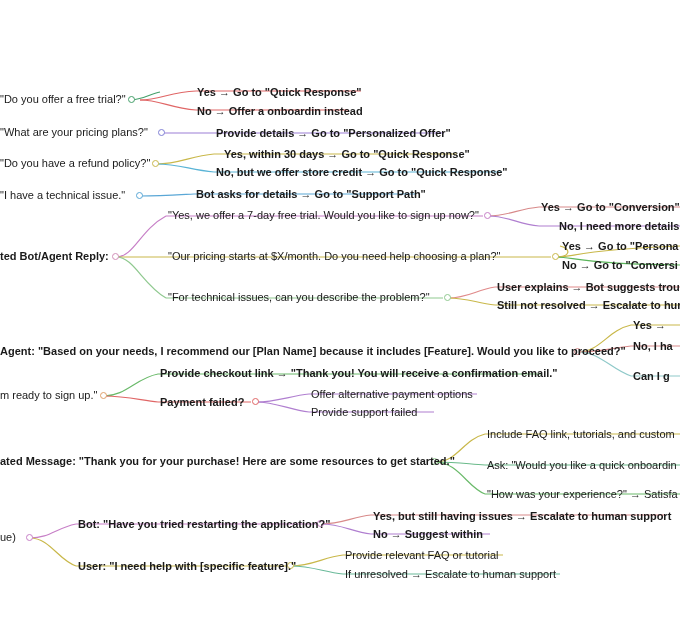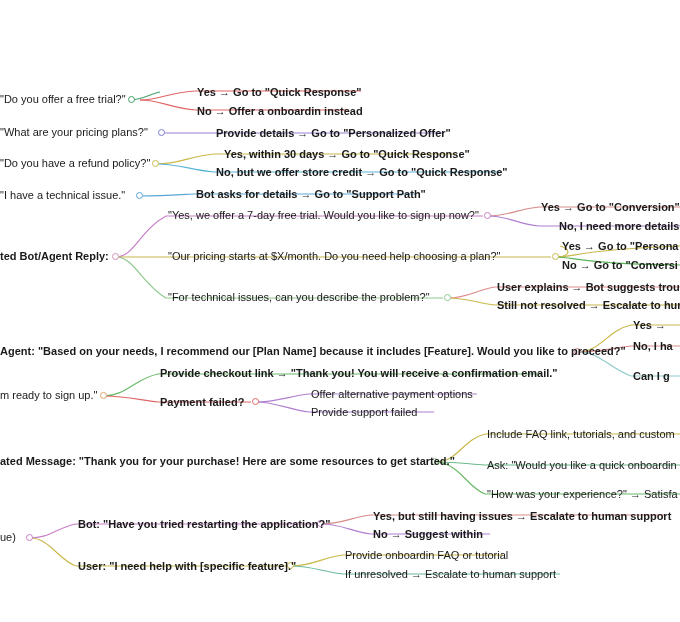--- a/index.html
+++ b/index.html
@@ -160,16 +160,16 @@
   <div class="lbl bold" style="left:0px;top:455px;">ated Message: "Thank you for your purchase! Here are some resources to get started."</div>
   <div class="lbl" style="left:487px;top:428px;">Include FAQ link, tutorials, and custom</div>
   <div class="lbl" style="left:487px;top:459px;">Ask: "Would you like a quick onboardin</div>
   <div class="lbl" style="left:487px;top:488px;">"How was your experience?" → Satisfa</div>
 
   <div class="lbl" style="left:0px;top:531px;">ue)</div>
   <div class="lbl bold" style="left:78px;top:518px;">Bot: "Have you tried restarting the application?"</div>
   <div class="lbl bold" style="left:373px;top:510px;">Yes, but still having issues → Escalate to human support</div>
   <div class="lbl bold" style="left:373px;top:528px;">No → Suggest within</div>
   <div class="lbl bold" style="left:78px;top:560px;">User: "I need help with [specific feature]."</div>
-  <div class="lbl" style="left:345px;top:549px;">Provide onboardin FAQ or tutorial</div>
+  <div class="lbl" style="left:345px;top:549px;">Provide relevant FAQ or tutorial</div>
   <div class="lbl" style="left:345px;top:568px;">If unresolved → Escalate to human support</div>
 
 </div>
 
 </body></html>

